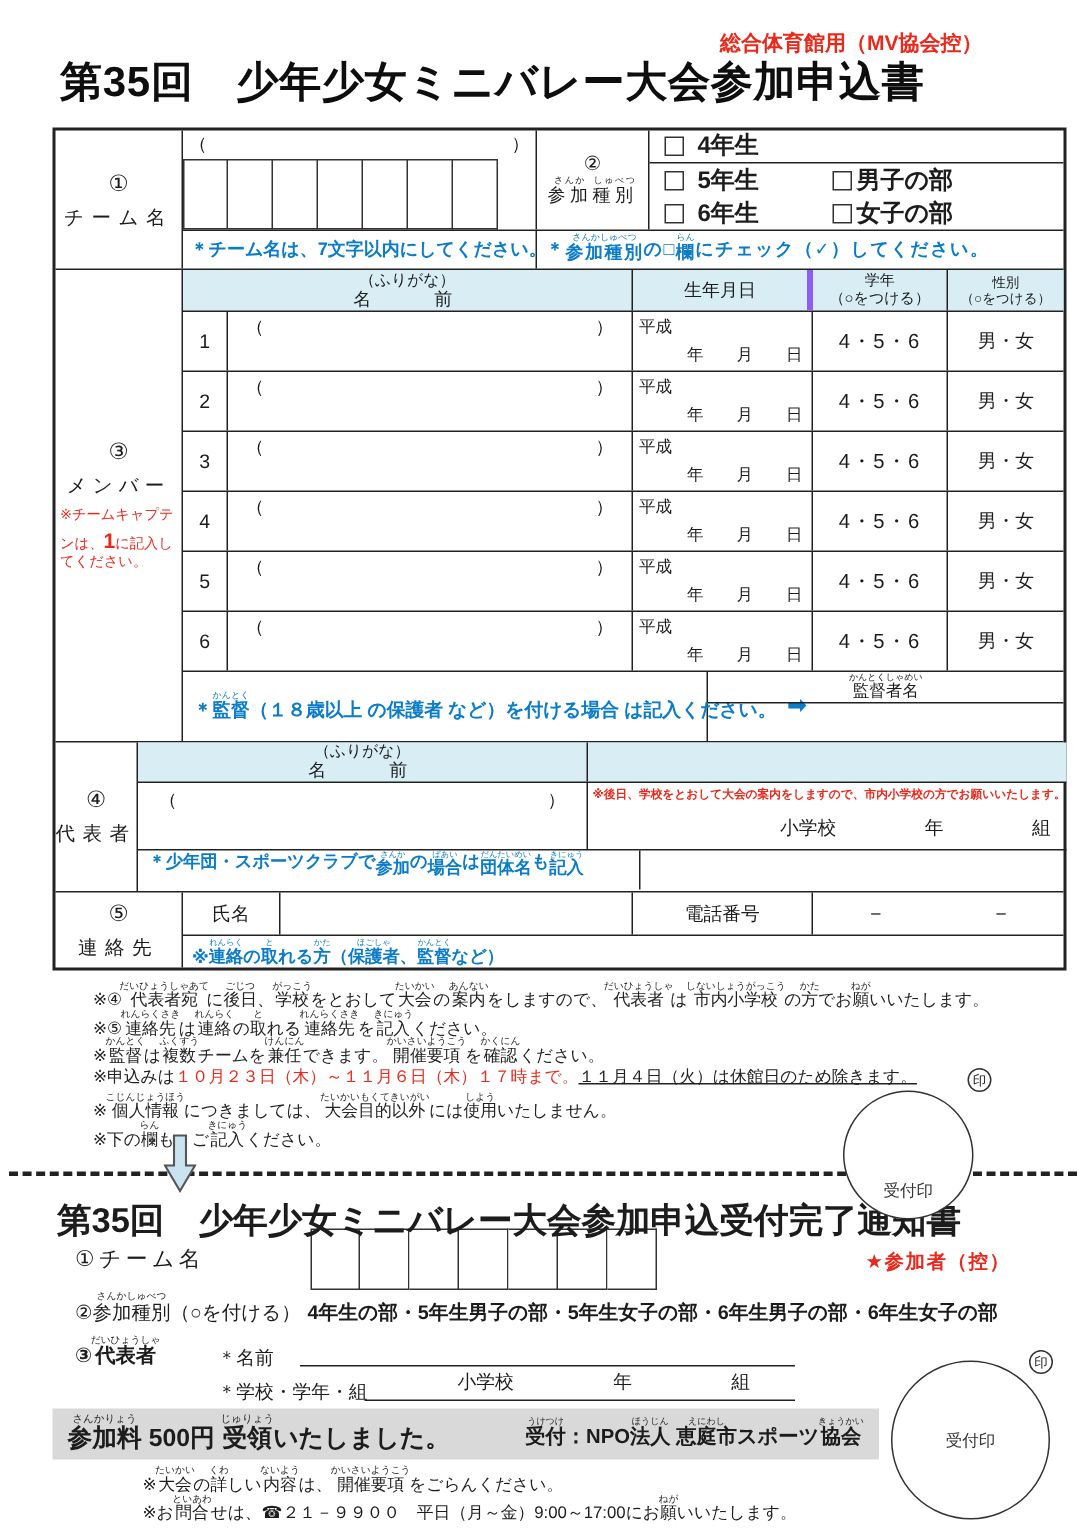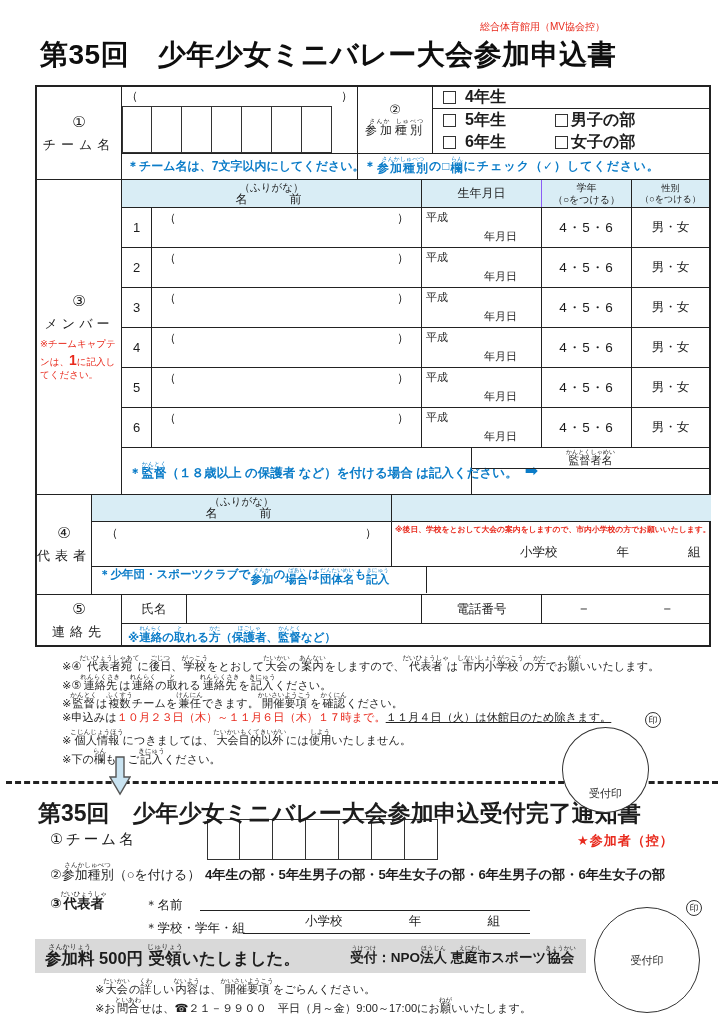--- a/index.html
+++ b/index.html
@@ -4,21 +4,21 @@
 <style>
 *{margin:0;padding:0;box-sizing:border-box}
 html,body{background:#9a9a9a}
 .sheet{position:relative;width:724px;height:1024px;background:#fff;margin:0 auto;
   font-family:"Liberation Sans","DejaVu Sans",sans-serif;color:#1c1c1c;overflow:hidden}
 ruby{ruby-align:center}
 rt{font-size:6.5px;font-weight:normal;letter-spacing:0}
 .blue{color:#0b7cc8;font-weight:bold}
 .red{color:#e8291c}
 
-.corner-note{position:absolute;top:20px;left:480px;font-size:10px;font-weight:normal;color:#e8291c;white-space:nowrap}
+.corner-note{position:absolute;top:20px;left:480px;font-size:14px;font-weight:bold;color:#e8291c;white-space:nowrap}
 .main-title{position:absolute;top:36px;left:40px;font-size:28px;font-weight:900;letter-spacing:.5px;color:#0e0e0e;white-space:nowrap}
 
 .form{position:absolute;left:35px;top:85px;width:676px;border:2px solid #222;display:flex;flex-direction:column;font-size:12px}
 .sec{display:flex}
 .labcol{width:85px;border-right:1px solid #222;display:flex;flex-direction:column;align-items:center;justify-content:center;text-align:center;gap:5px}
 .secno{font-size:15px}
 .seclab{font-size:13px;letter-spacing:5px;white-space:nowrap}
 
 .sec1{height:93px;border-bottom:1px solid #222}
 .sec1-right{flex:1;display:flex;flex-direction:column}
@@ -48,27 +48,27 @@
 
 .sec3{height:315px;border-bottom:1px solid #222}
 .memb-lab .seclab{letter-spacing:4px}
 .capnote{font-size:9.5px;color:#e8291c;width:78px;text-align:left;line-height:1.35}
 .capnote .num{font-size:14px;font-weight:bold}
 .memb-right{flex:1;display:flex;flex-direction:column}
 .mhdr{height:28px;display:flex;background:#d9edf5;border-bottom:1px solid #222;text-align:center}
 .mhdr>div{display:flex;flex-direction:column;justify-content:center;line-height:1.15}
 .h-name{width:300px;border-right:1px solid #222;font-size:10.5px}
 .h-name .b{font-size:12px;letter-spacing:6px}
-.h-birth{width:120px;border-right:1px solid #8b5cf6;font-size:12px}
+.h-birth{width:120px;border-right:4px solid #8b5cf6;font-size:12px}
 .h-grade{width:90px;border-right:1px solid #222;font-size:10px}
 .h-gender{flex:1;font-size:9px}
 .m-row{height:40px;display:flex;border-bottom:1px solid #222}
 .m-num{width:30px;border-right:1px solid #222;display:flex;align-items:center;justify-content:center;font-size:13px}
 .m-name{width:270px;border-right:1px solid #222;display:flex;justify-content:space-between;padding:2px 12px 0;font-size:12px;align-items:flex-start}
-.m-birth{width:120px;border-right:1px solid #222;display:flex;font-size:11px}
+.m-birth{width:120px;border-right:1px solid #222;display:flex;flex-direction:column;font-size:11px}
 .m-birth .era{padding:2px 0 0 4px}
 .m-birth .units{margin-top:auto;display:flex;justify-content:space-between;padding:0 6px 3px 36px}
 .m-grade{width:90px;border-right:1px solid #222;display:flex;align-items:center;justify-content:center;font-size:13.5px;letter-spacing:1px}
 .m-gender{flex:1;display:flex;align-items:center;justify-content:center;font-size:12.5px}
 .coach-row{flex:1;display:flex}
 .coach-note{width:350px;border-right:1px solid #222;display:flex;align-items:center;padding-left:7px;gap:7px;font-size:12.5px;white-space:nowrap}
 .coach-note rt{font-size:6px}
 .arrow-r{font-size:16px;line-height:1}
 .coach-box{flex:1;display:flex;flex-direction:column}
 .coach-box .cap{height:21px;border-bottom:1px solid #222;display:flex;align-items:center;justify-content:center;font-size:11px}

